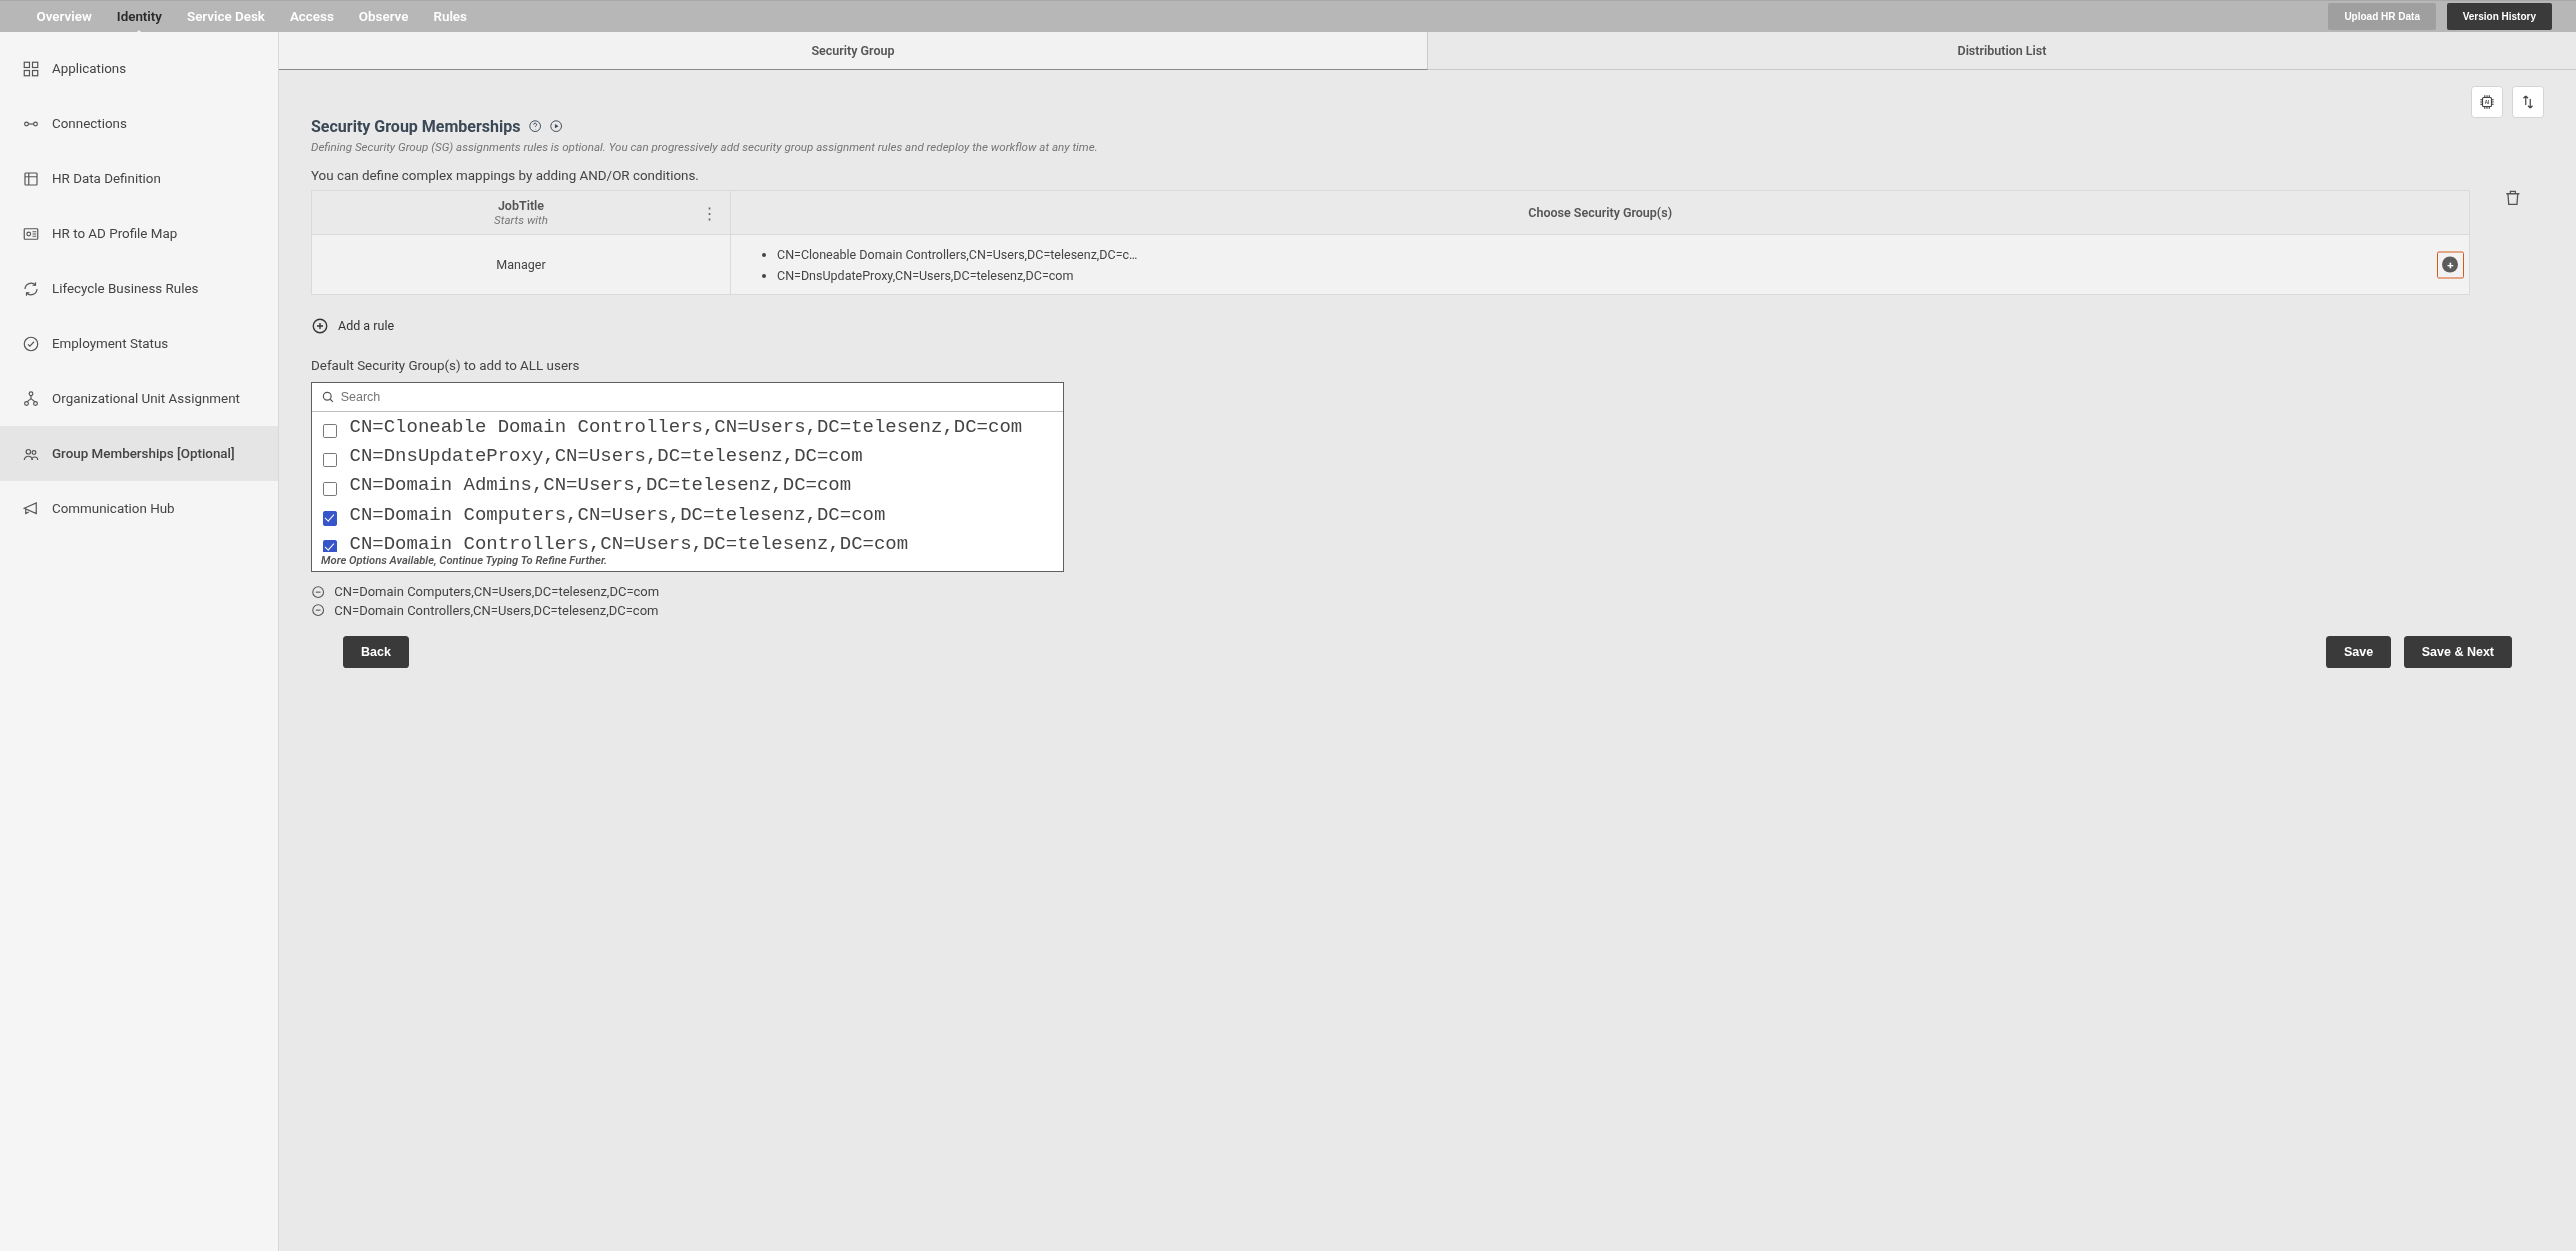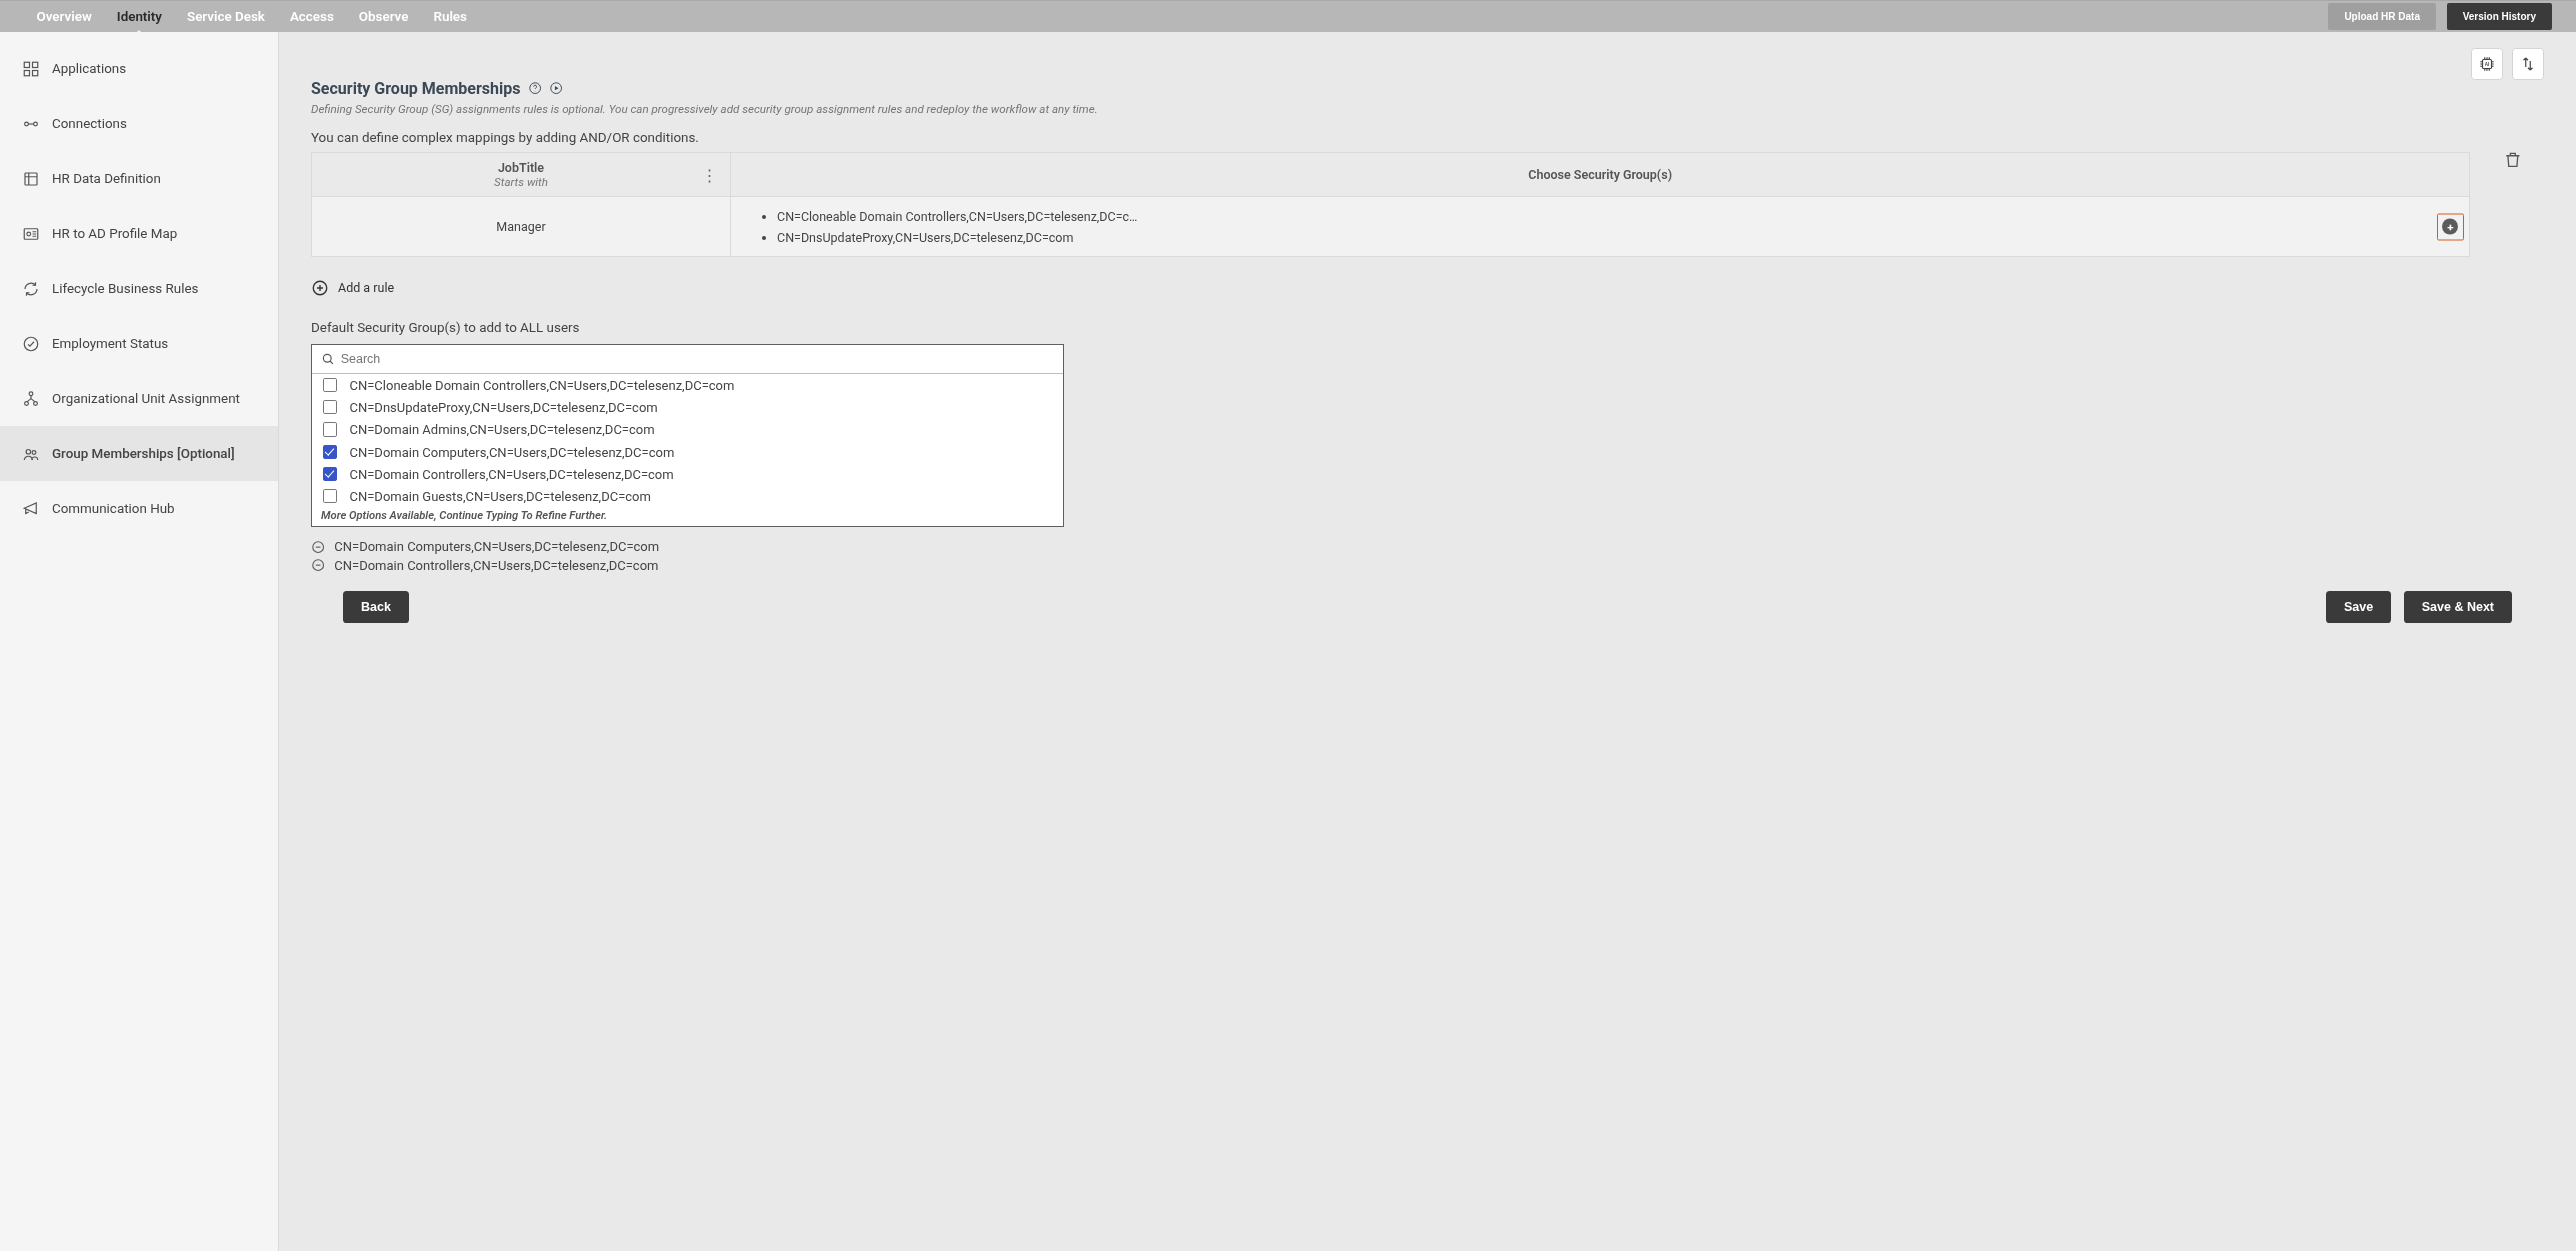--- a/index.html
+++ b/index.html
@@ -323,26 +323,27 @@
     flex: 1;
     color: #333;
   }
   .dd-list {
     max-height: 140px;
     overflow-y: auto;
     overflow-x: hidden;
   }
   .dd-item {
     display: flex;
-    align-items: flex-start;
+    align-items: flex-end;
     gap: 12.5px;
     padding: 3.6px 10.7px;
     color: #444;
-    font-size: 13px;
-    cursor: pointer;
+    font-size: 19px;
+    cursor: pointer;
+    font-family: Liberation Mono, monospace;
   }
   .dd-check {
     width: 14.3px; height: 14.3px;
     border: 1.3px solid #777;
     border-radius: 1.8px;
     flex: none;
     position: relative;
   }
   .dd-check.checked {
     background: #3555c9;
@@ -480,20 +481,24 @@
       </div>
       <div class="side-item">
         <svg class="side-icon" viewBox="0 0 24 24">
           <path d="M3 11l16-7v14L3 11zM5 12v6l4-2"></path>
         </svg>
         <span>Communication Hub</span>
       </div>
     </div>
 
   <div class="main">
+    <div class="inner-tabs" id="inner-tabs">
+        <div class="inner-tab active">Security Group</div>
+        <div class="inner-tab">Distribution List</div>
+      </div>
 
     <div class="content">
       <div class="section-header">
         <div>
           <div class="title-row">
             <span class="section-title">Security Group Memberships</span>
             <svg class="hint-icon" viewBox="0 0 24 24">
                 <circle cx="12" cy="12" r="9"></circle>
                 <path d="M9.5 9.5a2.5 2.5 0 1 1 3.5 2.3c-.9.4-1 1-1 1.7"></path>
                 <circle cx="12" cy="17" r="0.6" fill="#3b4856" stroke="none"></circle>

